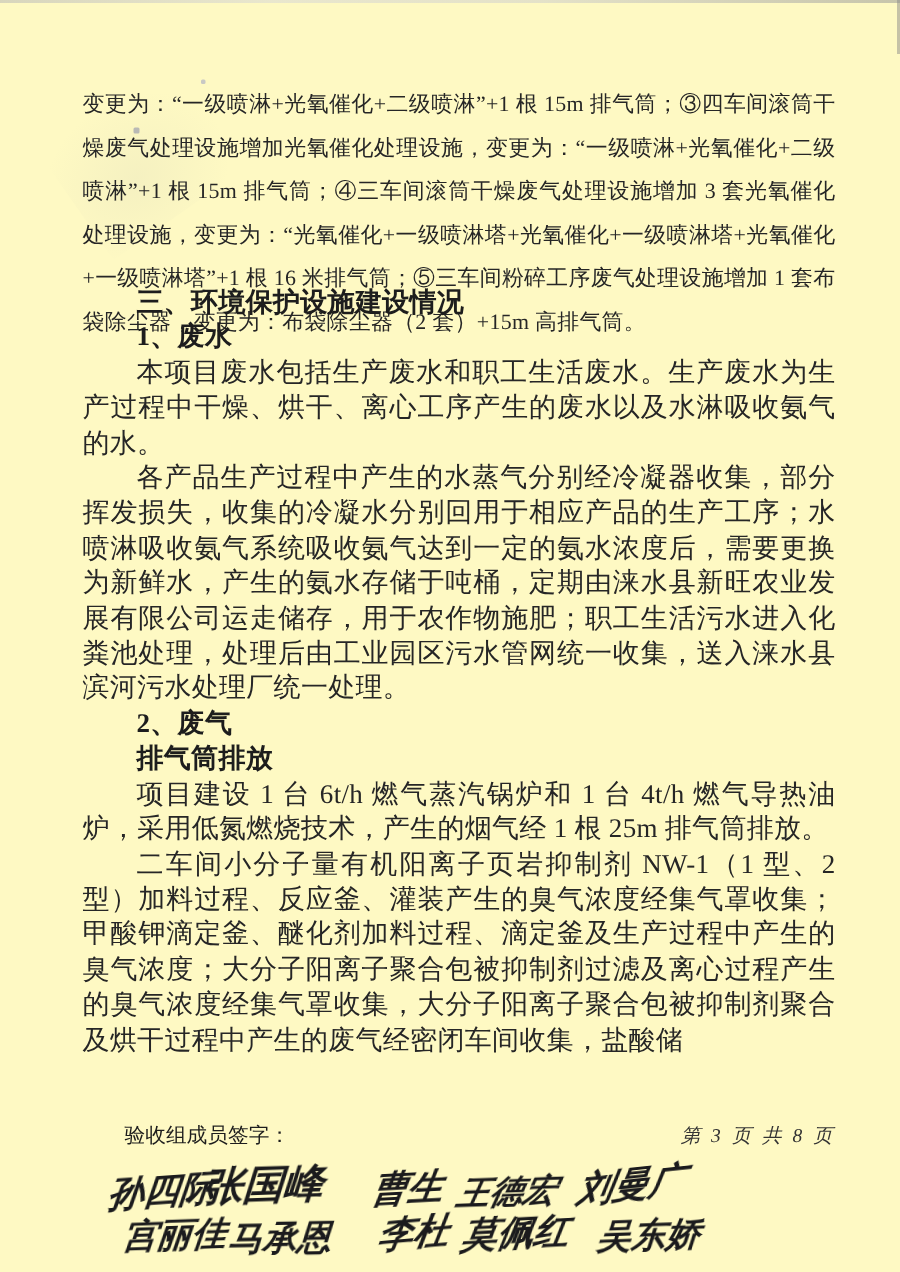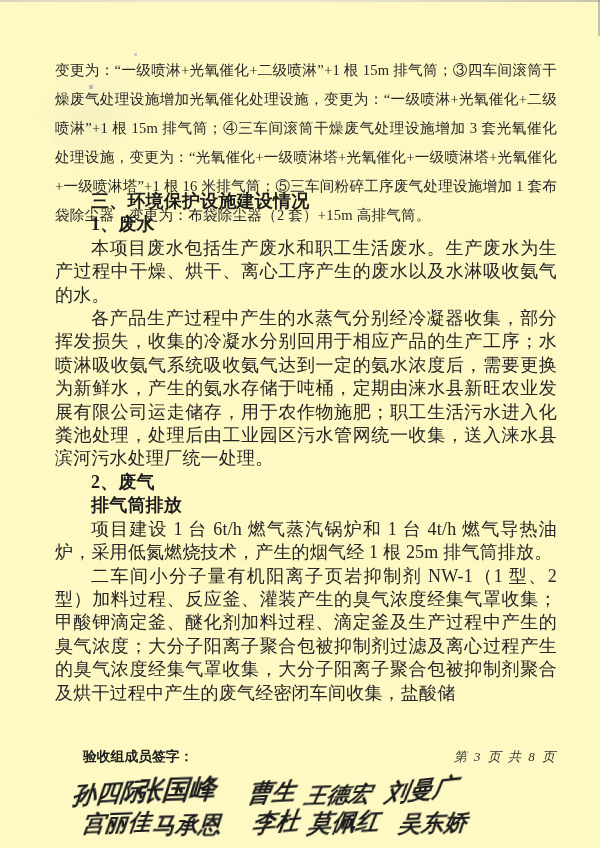--- a/index.html
+++ b/index.html
@@ -23,21 +23,21 @@
     transform:rotate(-35deg);}
   
   .textcol{position:absolute;left:55px;width:502px;text-align:justify;}
   .block-a{top:56px;font-size:14.6px;line-height:29px;letter-spacing:.2px;}
   .block-b{top:190px;font-size:18px;line-height:23.4px;letter-spacing:.2px;}
   .block-b p,.block-a p,.block-b h3,.block-b h4{margin:0;padding:0;font-size:inherit;}
   .indent{text-indent:2em;}
   .hd{font-weight:bold;text-indent:2em;text-align:left;color:#1d1d1d;}
   
   .footer{position:absolute;left:55px;top:748px;width:502px;display:flex;justify-content:space-between;align-items:baseline;}
-  .footer-left{font-weight:bold;font-size:13.8px;color:#1d1d1d;padding-left:28px;}
+  .footer-left{font-weight:normal;font-size:13.8px;color:#1d1d1d;padding-left:28px;}
   .footer-right{font-style:italic;font-size:13px;letter-spacing:2px;color:#333;}
   
   .sig{position:absolute;font-family:"Liberation Serif","DejaVu Serif",serif;
     font-style:italic;font-weight:bold;color:#1b1b1d;white-space:nowrap;
     filter:blur(.3px);}
   .s1{left:72px; top:778px;font-size:24px;transform:rotate(-4deg) skewX(-10deg);}
   .s2{left:135px;top:772px;font-size:27px;transform:rotate(-2deg) skewX(-6deg);}
   .s3{left:248px;top:776px;font-size:24px;transform:rotate(-3deg) skewX(-12deg);}
   .s4{left:305px;top:780px;font-size:22px;transform:rotate(-2deg) skewX(-14deg);}
   .s5{left:385px;top:774px;font-size:24px;transform:rotate(-6deg) skewX(-16deg);}

